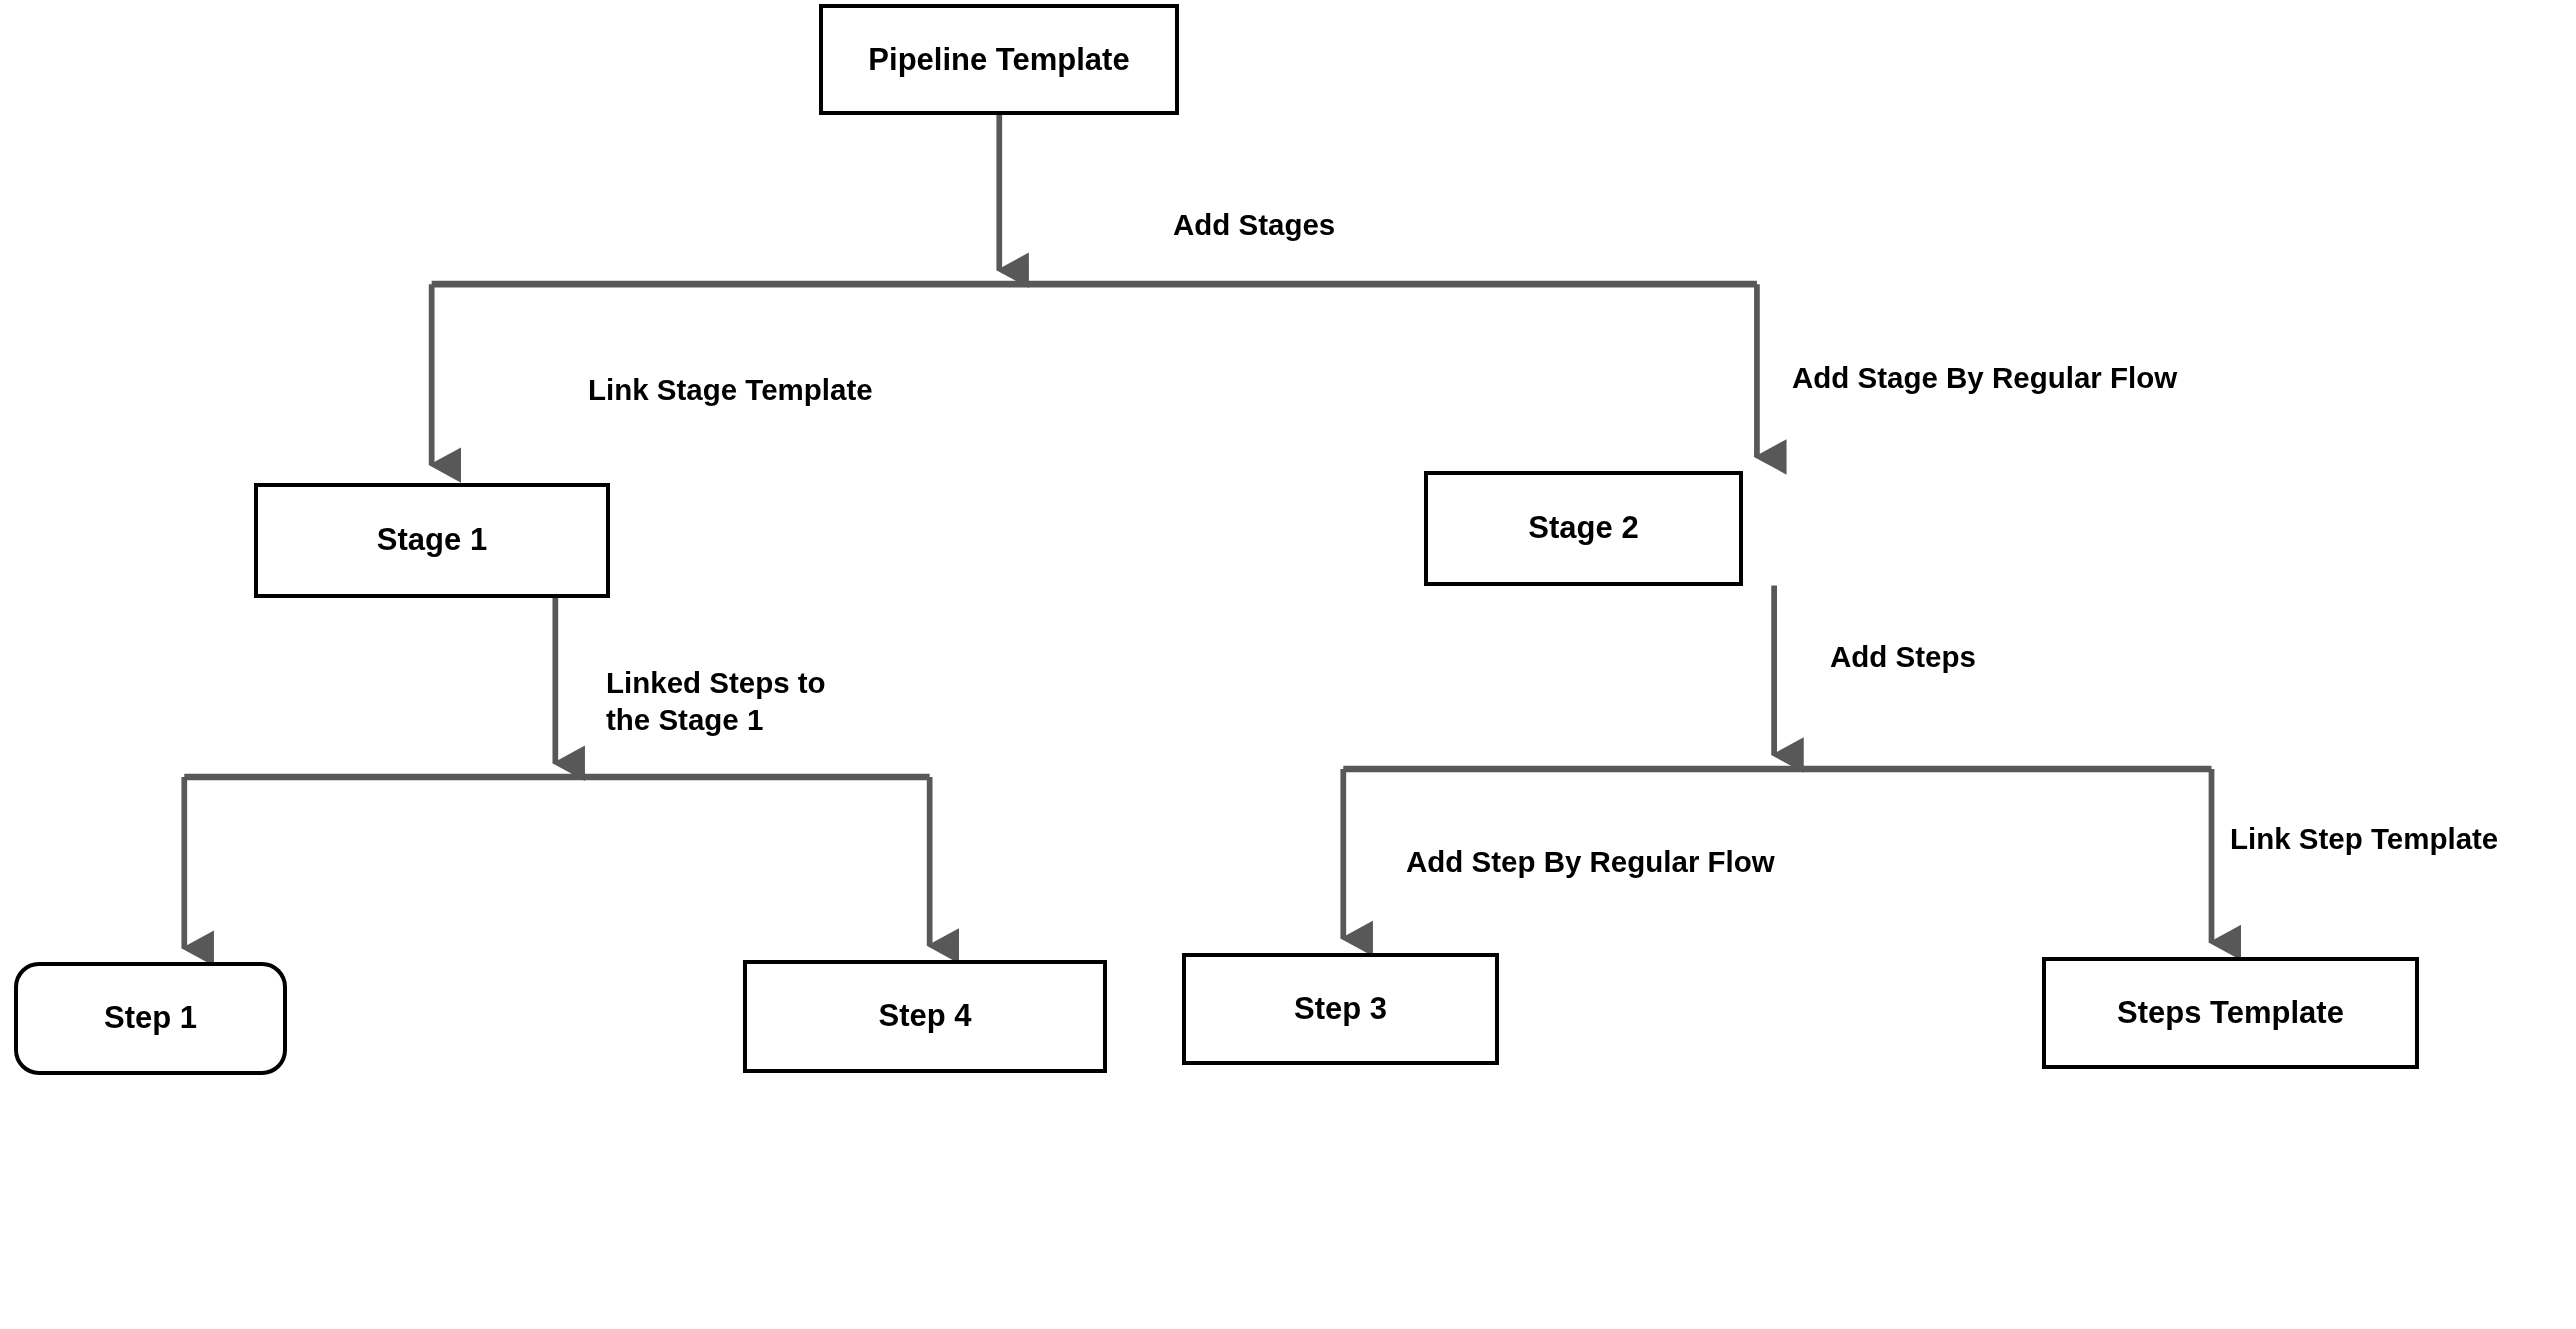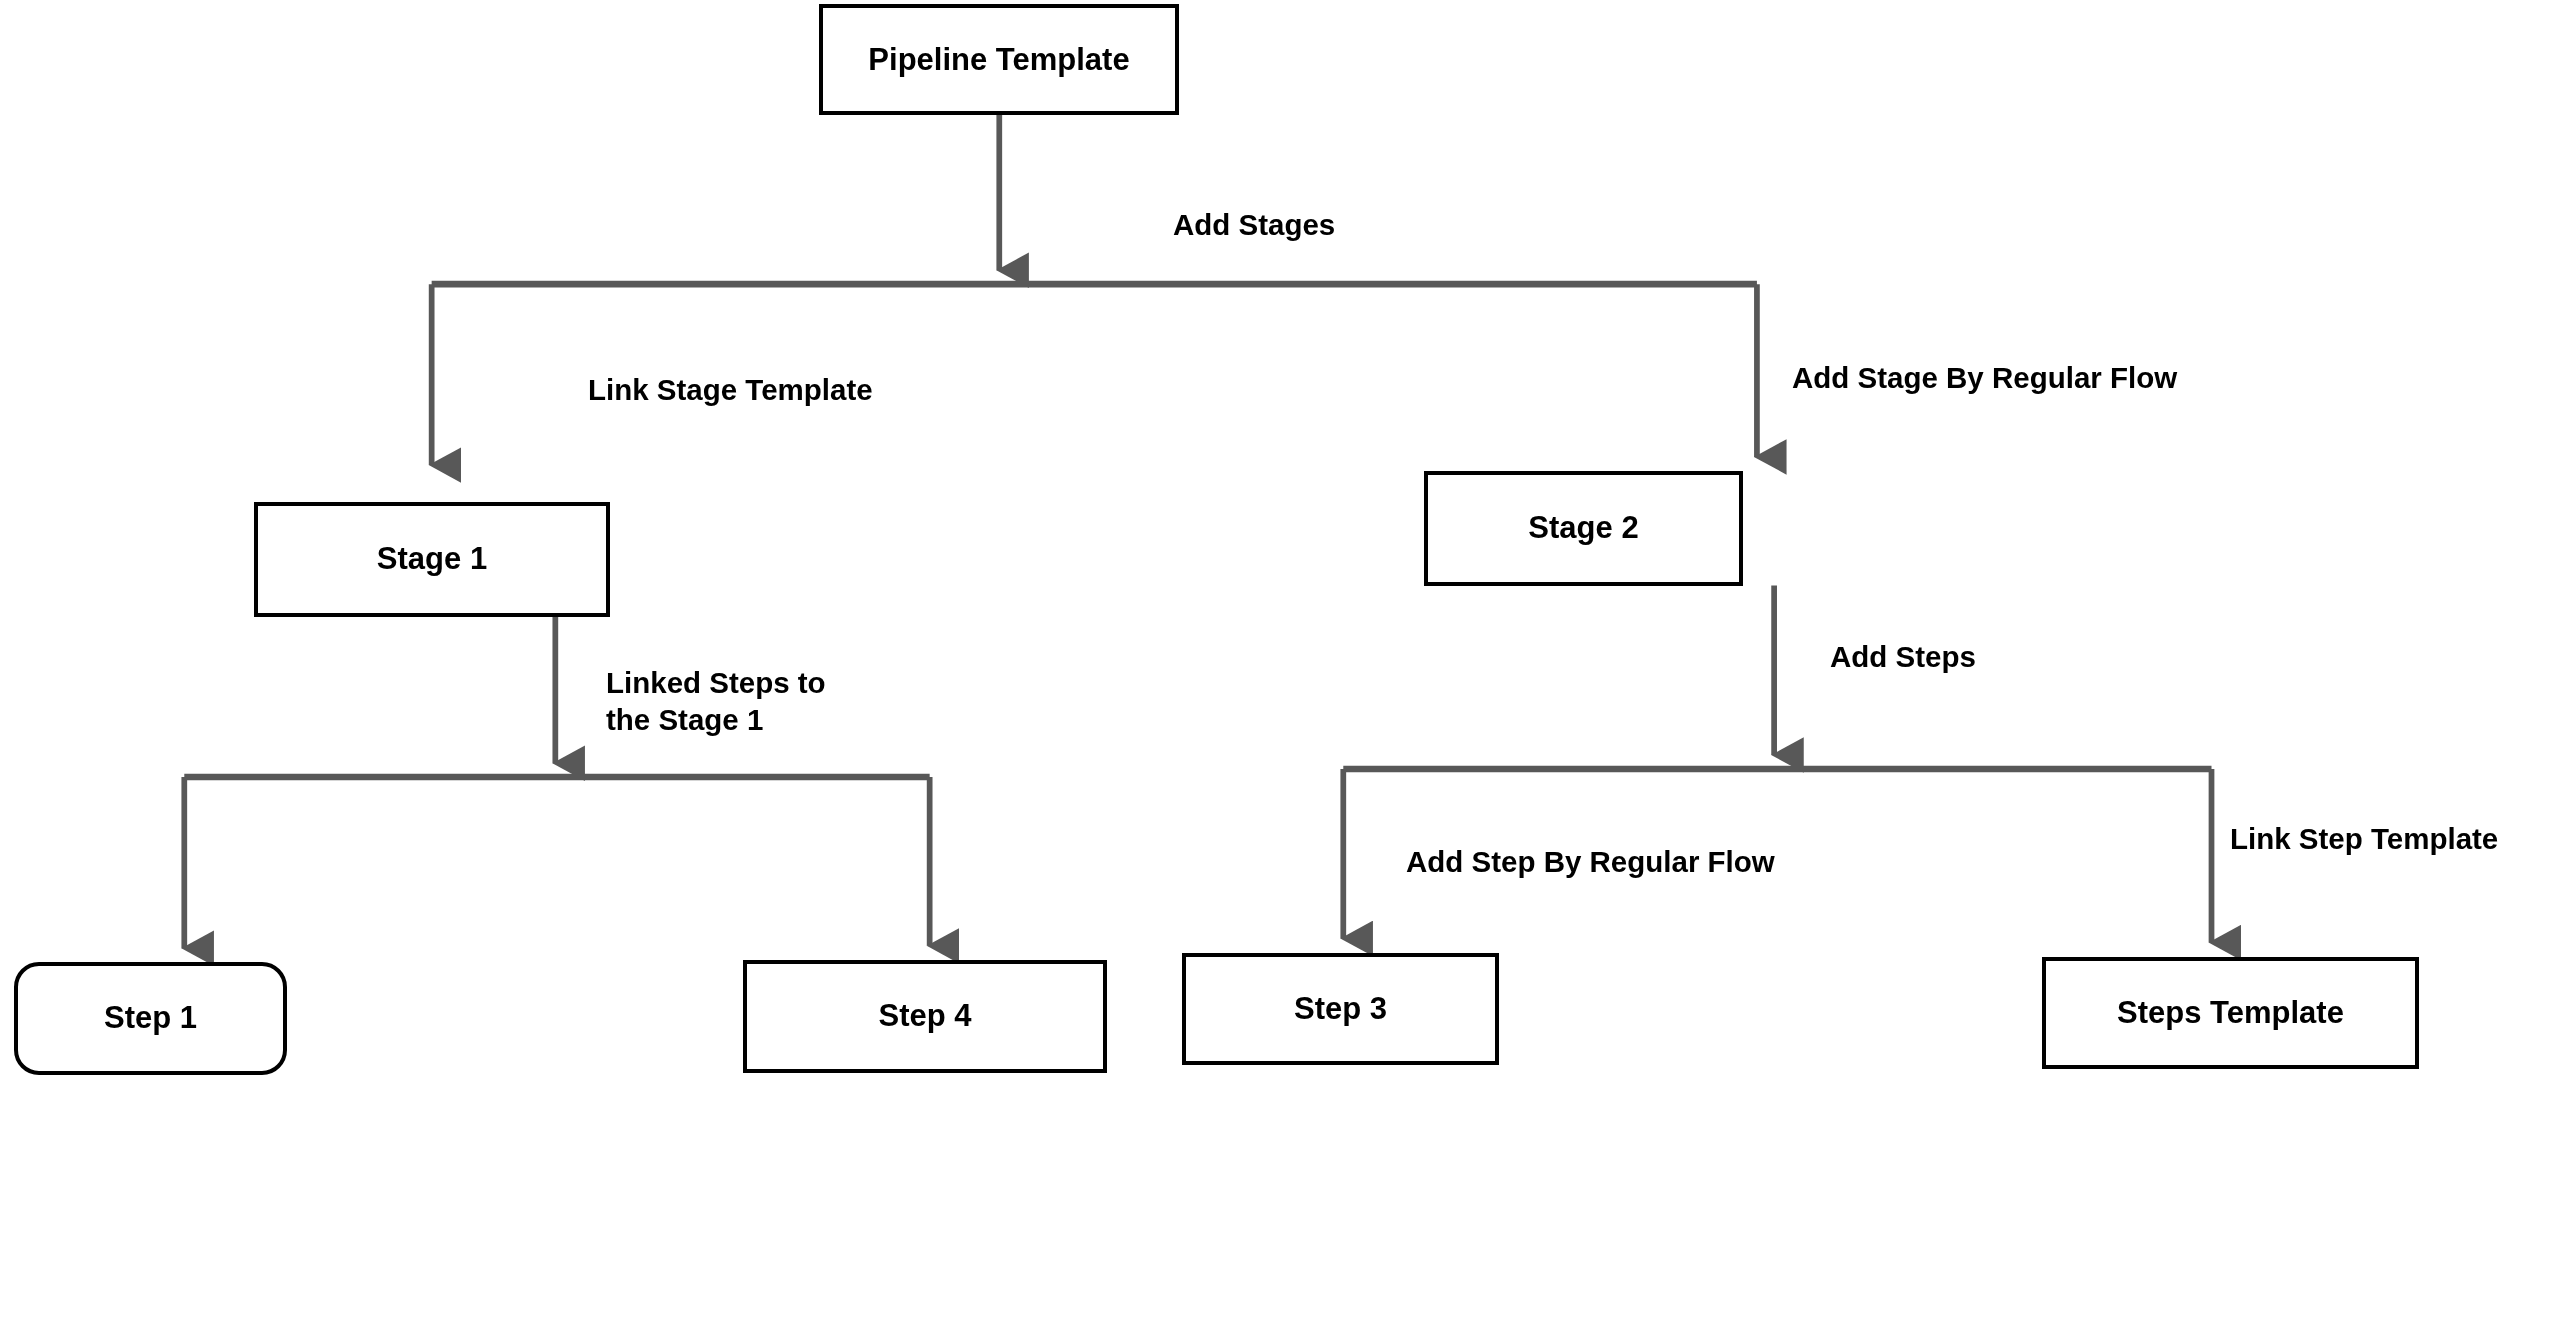--- a/index.html
+++ b/index.html
@@ -91,21 +91,21 @@
 
     <path d="M 1640 939 L 1640 1146" fill="none" stroke="#585858" stroke-width="7" marker-end="url(#arrowhead)"></path>
 
     <path d="M 2700 939 L 2700 1151" fill="none" stroke="#585858" stroke-width="7" marker-end="url(#arrowhead)"></path>
   </svg>
 
   <div class="node-box" style="left:819px; top:4.1px; width:360px; height:111px;">
     <span class="node-label">Pipeline Template</span>
   </div>
 
-  <div class="node-box" style="left:254px; top:502px; width:356px; height:115px;">
+  <div class="node-box" style="left:254px; top:483px; width:356px; height:115px;">
     <span class="node-label">Stage 1</span>
   </div>
 
   <div class="node-box" style="left:1424px; top:471px; width:319px; height:115px;">
     <span class="node-label">Stage 2</span>
   </div>
 
   <div class="node-box" style="left:14px; top:962px; width:273px; height:113px;border-radius:25px;">
     <span class="node-label">Step 1</span>
   </div>

